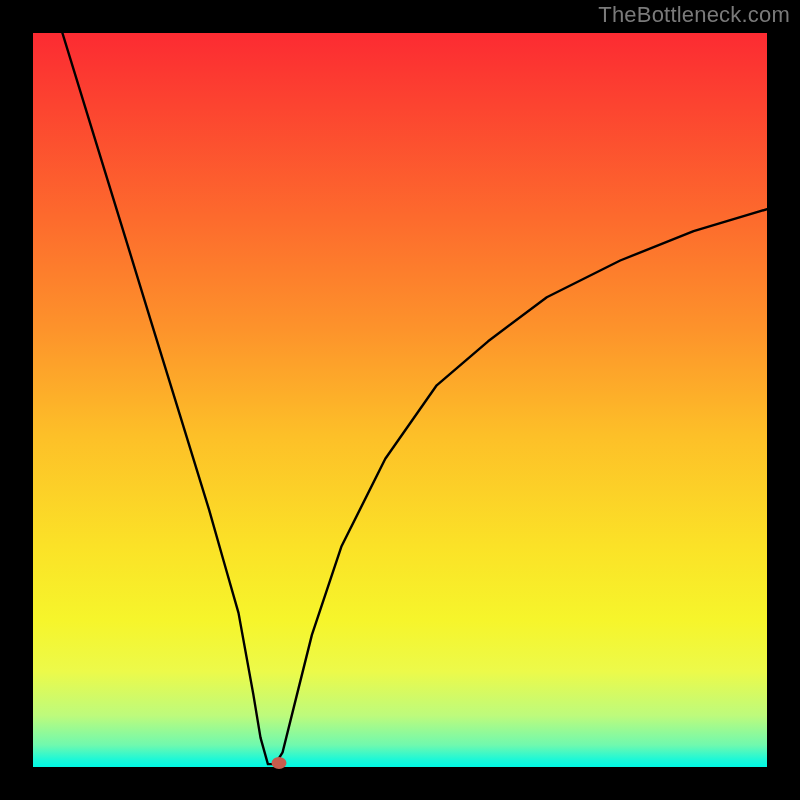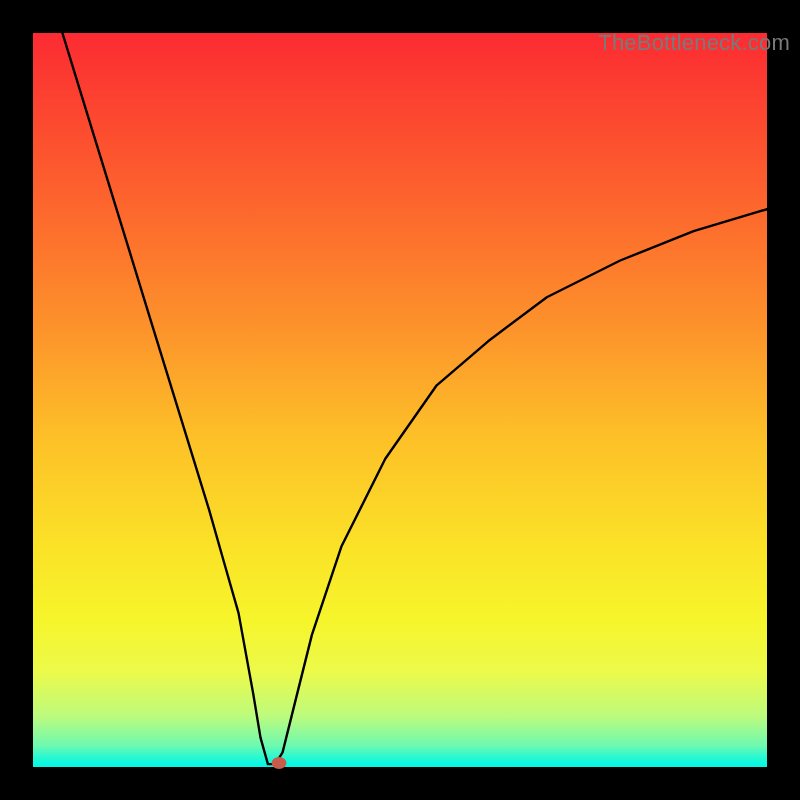--- a/index.html
+++ b/index.html
@@ -19,21 +19,20 @@
   }
   .watermark {
     position: absolute;
     top: 2px;
     right: 10px;
     color: #7a7a7a;
     font-size: 22px;
     font-weight: 500;
     letter-spacing: 0.2px;
     z-index: 5;
-    margin-top: 28px;
   }
   .plot-frame {
     position: absolute;
     left: 33px;
     top: 33px;
     width: 734px;
     height: 734px;
     background: #000;
   }
   .gradient {

